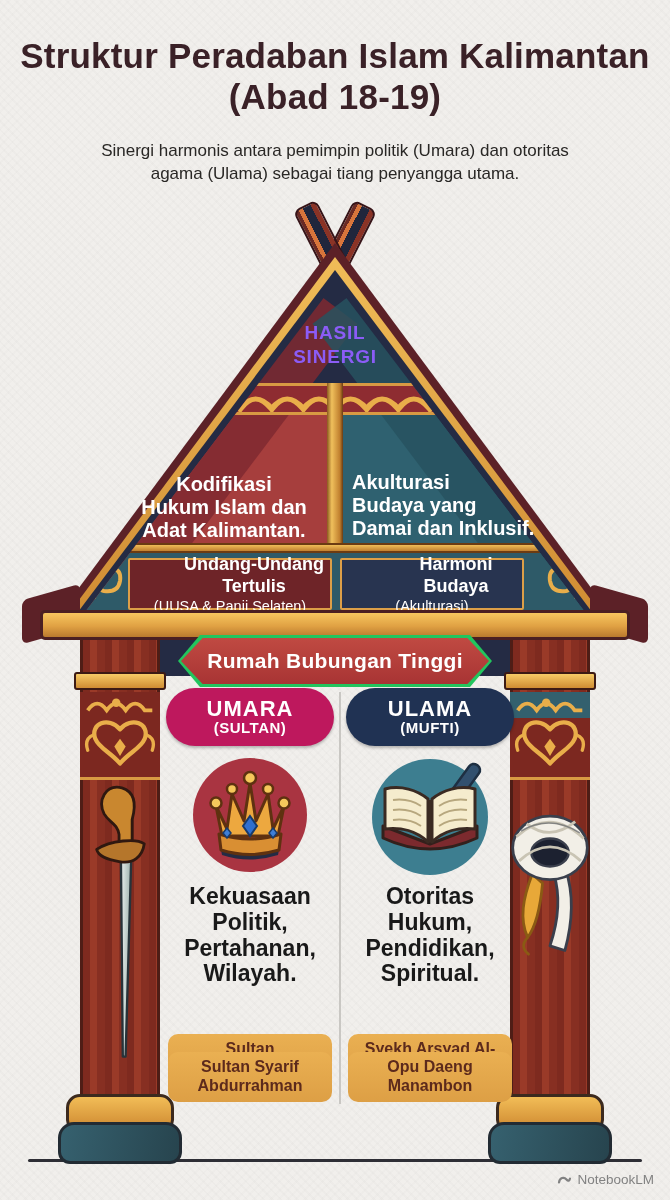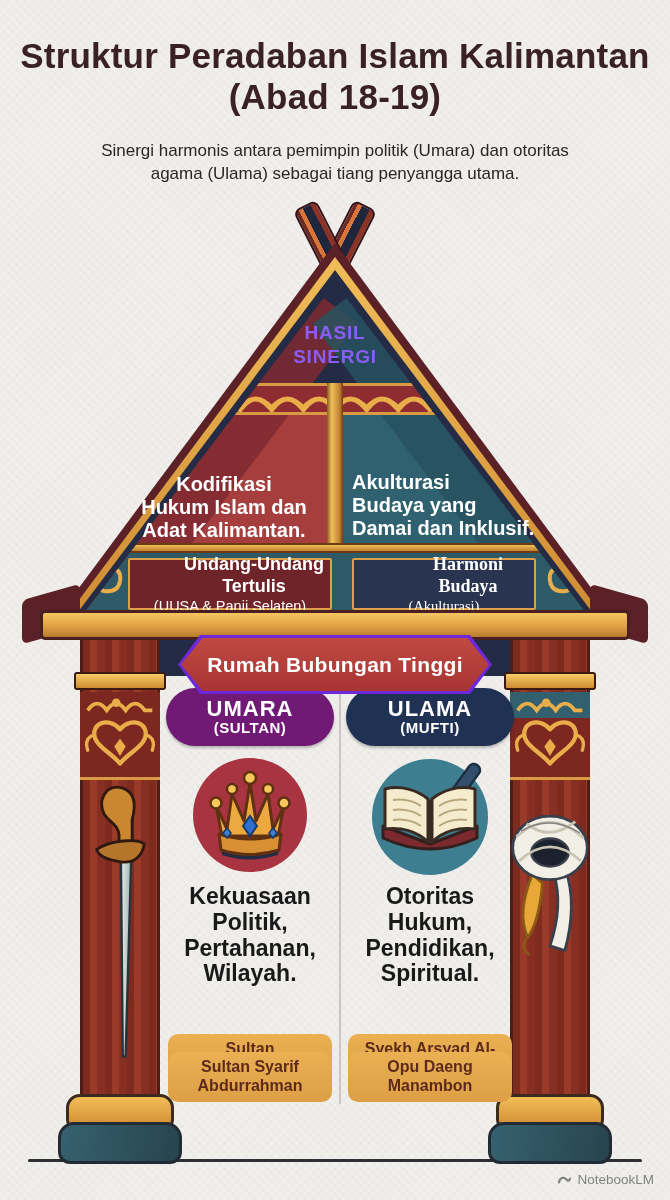--- a/index.html
+++ b/index.html
@@ -48,42 +48,42 @@
   .beam-v { position:absolute; left:calc(50% - 8px); width:16px; top:100px; bottom:0;
     background:linear-gradient(90deg,#8a5a1e,#f0c05c 30%,#c07f2e 80%,#6b3b12); }
   .beam-h { position:absolute; left:0; right:0; top:260px; height:10px;
     background:linear-gradient(180deg,#f0bd58,#c07f2e); border-top:2px solid #6b3b12; border-bottom:2px solid #6b3b12; }
   .box-band { position:absolute; left:0; right:0; top:270px; bottom:0; background:#2e5a68; }
   .rbox { position:absolute; top:5px; bottom:6px; border:2.5px solid #dd9f47; border-radius:2px;
     display:flex; flex-direction:column; justify-content:center; text-align:center; color:#fff; }
   .rbox .t { font-size:18px; font-weight:700; line-height:1.25;padding-left:48px; }
   .rbox .s { font-size:14.5px; font-weight:400; line-height:1.2; }
   .rbox.left  { left:46px;  width:204px; background:#6e2428; }
-  .rbox.right { left:270px; width:184px; background:#283450;font-family:Liberation Serif, serif; }
+  .rbox.right { left:258px; width:184px; background:#283450; }
   .corner-orn { position:absolute; top:8px; }
   .corner-orn.l { left:8px; } .corner-orn.r { right:8px; transform:scaleX(-1); }
 
   .hasil { top:78px; left:0; right:0; text-align:center; color:#8b5cf6;
     font-size:19px; font-weight:700; letter-spacing:.8px; line-height:1.25; white-space:pre-line; }
   .badge-konstitusi { top:180px; left:100px; width:170px; text-align:right;
     font-size:20px; font-weight:700; color:#f2c155; line-height:1.2; white-space:pre-line; }
   .kodifikasi { top:230px; left:52px; width:228px; text-align:center;
     font-size:20px; font-weight:700; color:#fff; line-height:1.15; white-space:pre-line; }
   .akulturasi { top:228px; left:294px; width:220px; text-align:left;
     font-size:20px; font-weight:700; color:#fff; line-height:1.15; white-space:pre-line; }
 
   
   .eave-tip { top:592px; width:58px; height:44px; background:#5c2127; border-radius:6px; z-index:4; }
   .eave-tip.l { left:22px; transform:skewY(-16deg); }
   .eave-tip.r { left:590px; transform:skewY(16deg); }
   .eave-bar { top:610px; left:40px; width:590px; height:30px; z-index:5; border-radius:5px;
     background:linear-gradient(180deg,#f6c65f,#e0a143 55%,#b97a2e); border:3px solid #4a1f22; }
   .lintel { top:640px; left:92px; width:486px; height:36px; background:#242b44; z-index:1; }
-  .ribbon { top:635px; left:178px; width:314px; height:59px; z-index:6;
-    clip-path:polygon(0 50%, 7% 0, 93% 0, 100% 50%, 93% 100%, 7% 100%); background:#6d28d9; }
+  .ribbon { top:635px; left:178px; width:314px; height:52px; z-index:6;
+    clip-path:polygon(0 50%, 7% 0, 93% 0, 100% 50%, 93% 100%, 7% 100%); background:#22c55e; }
   .ribbon-in { position:absolute; inset:3px;
     clip-path:polygon(0 50%, 7% 0, 93% 0, 100% 50%, 93% 100%, 7% 100%);
     background:linear-gradient(180deg,#c04a42,#a83434);
     display:flex; align-items:center; justify-content:center; }
   .ribbon-in span { color:#fff; font-size:21px; font-weight:700; letter-spacing:.3px; }
 
   
   .pillar { top:628px; width:88px; height:532px; z-index:2; }
   .pillar.pl { left:76px; } .pillar.pr { left:506px; }
   .shaft { position:absolute; inset:0 4px;
@@ -101,21 +101,21 @@
   .base-teal { position:absolute; bottom:-4px; left:-18px; right:-18px; height:42px;
     background:linear-gradient(100deg,#36616f,#27444e); border:3px solid #222b33; border-radius:16px 16px 12px 12px; }
 
   
   .col { top:688px; width:168px; height:420px; z-index:3; }
   .col.cl { left:166px; } .col.cr { left:346px; }
   .pill { position:absolute; top:0; left:0; right:0; height:58px; border-radius:29px;
     display:flex; flex-direction:column; align-items:center; justify-content:center; color:#fff; }
   .pill .p1 { font-size:22px; font-weight:800; letter-spacing:1px; line-height:1.05; }
   .pill .p2 { font-size:15px; font-weight:700; letter-spacing:.5px; line-height:1.1; }
-  .pill.umara { background:#701a75; box-shadow:0 2px 3px rgba(0,0,0,.25); }
+  .pill.umara { background:#be185d; box-shadow:0 2px 3px rgba(0,0,0,.25); }
   .pill.ulama { background:#203253; box-shadow:0 2px 3px rgba(0,0,0,.25); }
   .icon-wrap { position:absolute; top:68px; left:0; right:0; display:flex; justify-content:center; }
   .desc { position:absolute; top:196px; left:-4px; right:-4px; text-align:center;
     font-size:23px; font-weight:800; color:#191919; line-height:1.12; white-space:pre-line; }
   .tag { position:absolute; left:2px; right:2px; min-height:50px; border-radius:10px;
     background:linear-gradient(180deg,#eab052,#dd9f45); color:#5c2a1c;
     font-size:16px; font-weight:700; line-height:1.18; text-align:center;
     display:flex; align-items:center; justify-content:center; padding:5px 10px; }
   .tag.t1 { top:306px;margin-top:40px; } .tag.t2 { top:364px; }
   .divider { top:692px; left:339px; width:2px; height:412px; background:#c9c7c3; z-index:2; }

